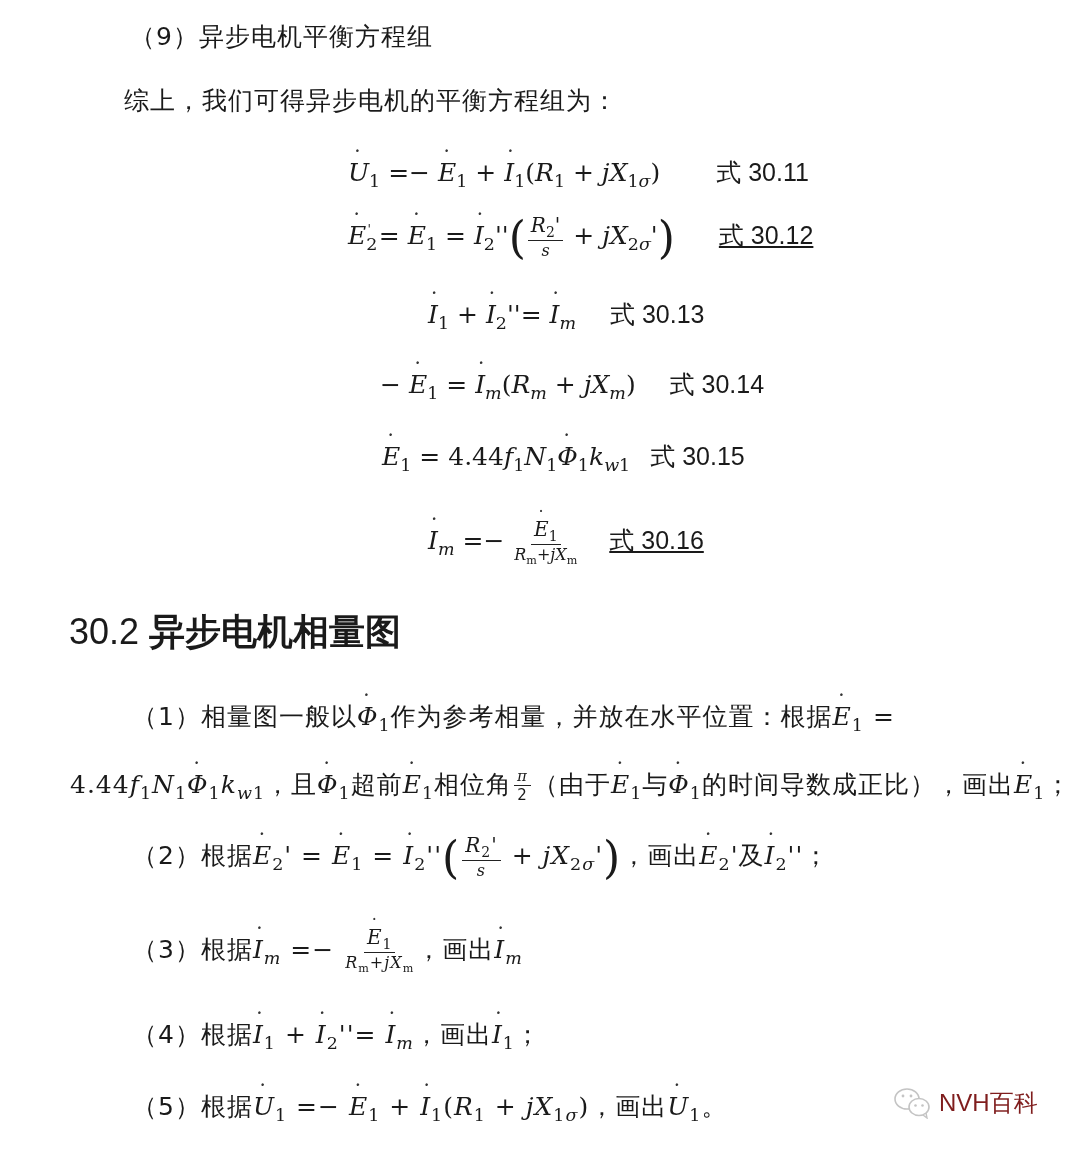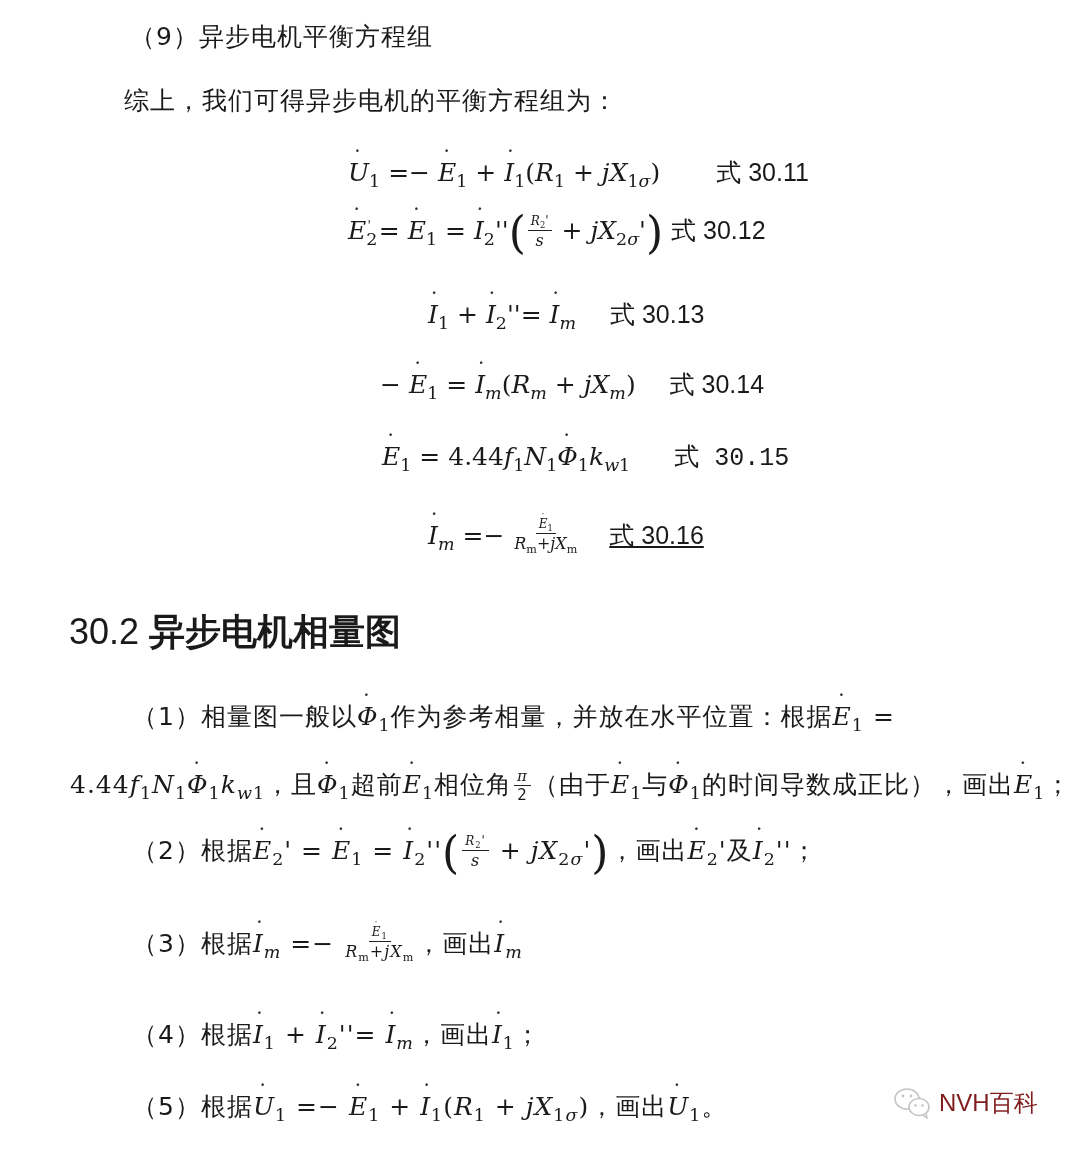--- a/index.html
+++ b/index.html
@@ -8,21 +8,21 @@
     .abs { position:absolute; white-space:nowrap; }
     .cn { font-size:25px; letter-spacing:1px; }
     .m { font-family: "DejaVu Serif", "Liberation Serif", serif; font-style:italic; font-size:25px; }
     .m .r { font-style:normal; }
     sub { font-size:0.7em; vertical-align:-0.35em; font-style:normal; }
     sub i { font-style:italic; }
     .dot { position:relative; display:inline-block; }
     .dot::before { content:"·"; position:absolute; left:30%; top:-0.95em; font-style:normal; font-size:0.8em; color:#333; }
     .eqnum { font-family:"Liberation Sans", sans-serif; font-size:25px; font-style:normal; }
     .frac { display:inline-flex; flex-direction:column; align-items:center; vertical-align:middle; margin:0 2px; }
-    .frac .num { font-size:12px; border-bottom:1.5px solid #222; padding:0 3px; line-height:1.1; }
+    .frac .num { font-size:20px; border-bottom:1.5px solid #222; padding:0 3px; line-height:1.1; }
     .frac .den { font-size:16px; line-height:1.2; }
     .big-paren { font-size:44px; font-style:normal; vertical-align:middle; line-height:0.8; font-weight:300; }
     .heading { font-size:36px; font-weight:bold; font-family:"Liberation Sans", sans-serif; }
     .heading .num { font-weight:normal; }
     .watermark { color:#7f1d1d; font-size:24px; font-family:"Liberation Sans", sans-serif; display:flex; align-items:center; gap:6px; }
   </style>
 </head>
 <body>
 
 <div class="abs cn" style="left:130px; top:20px;">（9）异步电机平衡方程组</div>
@@ -31,36 +31,36 @@
 <div class="abs m" style="left:348px; top:156px;">
   <span class="dot">U</span><sub>1</sub> =− <span class="dot">E</span><sub>1</sub> + <span class="dot">I</span><sub>1</sub><span class="r">(</span>R<sub>1</sub> + <i>j</i>X<sub>1<i>σ</i></sub><span class="r">)</span>
   <span class="eqnum" style="margin-left:48px;">式 30.11</span>
 </div>
 
 <div class="abs m" style="left:348px; top:214px;">
   <span class="dot">E</span><sub>2</sub><sup style="font-size:0.5em;margin-left:-10px;">'</sup> = <span class="dot">E</span><sub>1</sub> = <span class="dot">I</span><sub>2</sub><span class="r">''</span><span class="big-paren">(</span><span class="frac">
       <span class="num">R<sub>2</sub>'</span>
       <span class="den">s</span>
     </span> + <i>j</i>X<sub>2<i>σ</i></sub>'<span class="big-paren">)</span>
-  <span class="eqnum" style="">式 30.12</span>
+  <span class="eqnum" style="margin-left:36px;text-decoration:underline;">式 30.12</span>
 </div>
 
 <div class="abs m" style="left:428px; top:298px;">
   <span class="dot">I</span><sub>1</sub> + <span class="dot">I</span><sub>2</sub><span class="r">''</span>= <span class="dot">I</span><sub><i>m</i></sub>
   <span class="eqnum" style="margin-left:26px;">式 30.13</span>
 </div>
 
 <div class="abs m" style="left:380px; top:368px;">
   − <span class="dot">E</span><sub>1</sub> = <span class="dot">I</span><sub><i>m</i></sub><span class="r">(</span>R<sub><i>m</i></sub> + <i>j</i>X<sub><i>m</i></sub><span class="r">)</span>
   <span class="eqnum" style="margin-left:26px;">式 30.14</span>
 </div>
 
 <div class="abs m" style="left:382px; top:440px;">
   <span class="dot">E</span><sub>1</sub> = <span class="r">4.44</span><i>f</i><sub>1</sub>N<sub>1</sub><span class="dot">Φ</span><sub>1</sub>k<sub><i>w</i>1</sub>
-  <span class="eqnum" style="margin-left:36px;font-family:Liberation Mono, monospace;">式 30.15</span>
+  <span class="eqnum" style="margin-left:12px;">式 30.15</span>
 </div>
 
 <div class="abs m" style="left:428px; top:518px;">
   <span class="dot">I</span><sub><i>m</i></sub> =− <span class="frac">
       <span class="num"><span class="dot">E</span><sub>1</sub></span>
       <span class="den"><i>R<sub>m</sub>+jX<sub>m</sub></i></span>
     </span>
   <span class="eqnum" style="margin-left:22px;text-decoration:underline;">式 30.16</span>
 </div>
 

